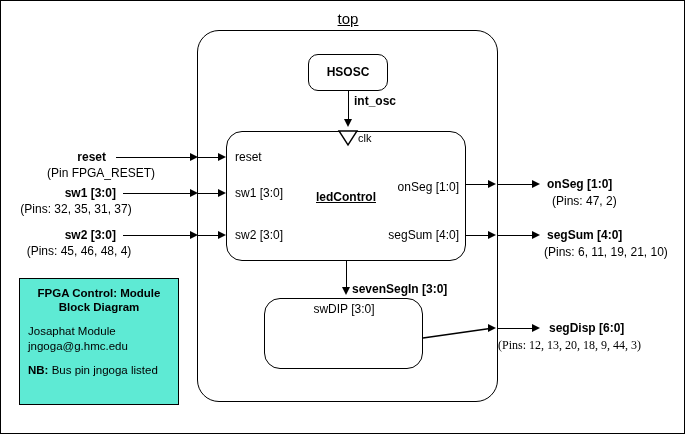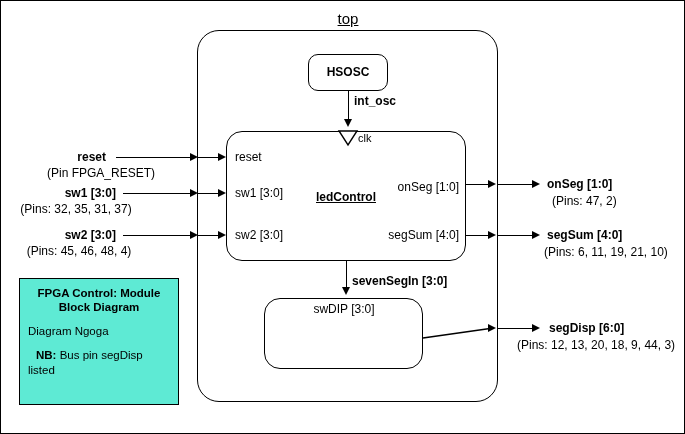--- a/index.html
+++ b/index.html
@@ -94,21 +94,21 @@
     font-size: 11.5px;
     font-weight: bold;
     text-align: center;
     line-height: 1.25;
   }
   #legend-box .lg-line {
     font-size: 11.5px;
     line-height: 1.3;
   }
   #legend-box .lg-gap { height: 9px; }
-  #legend-box .nb { font-weight: bold; margin-left: 8px; }
+  #legend-box .nb { font-weight: bold; }
 </style>
 </head>
 <body>
 
 <div id="canvas">
 
   <div class="lbl title-top c" style="left:347px; top:9px;">top</div>
 
   <div class="box round-lg" style="left:196px; top:29px; width:301px; height:372px;"></div>
 
@@ -130,21 +130,21 @@
 
   <div class="lbl" style="left:234px; top:150px;">reset</div>
   <div class="lbl" style="left:234px; top:186px;">sw1 [3:0]</div>
   <div class="lbl" style="left:234px; top:228px;">sw2 [3:0]</div>
 
   <div class="lbl r" style="left:458px; top:180px;">onSeg [1:0]</div>
   <div class="lbl r" style="left:458px; top:228px;">segSum [4:0]</div>
 
   <div class="line-v" style="left:345px; top:260px; height:28px;"></div>
   <div class="arrow-d" style="left:340.5px; top:286px;"></div>
-  <div class="lbl bold" style="left:351px; top:274px;">sevenSegIn [3:0]</div>
+  <div class="lbl bold" style="left:351px; top:282px;">sevenSegIn [3:0]</div>
 
   <div class="box round-md" style="left:263px; top:297px; width:159px; height:71px;"></div>
   <div class="lbl c" style="left:343px; top:302px;">swDIP [3:0]</div>
 
   <div class="lbl bold r" style="left:105px; top:150px;">reset</div>
   <div class="lbl c" style="left:72px; top:166px;margin-left:28px;">(Pin FPGA_RESET)</div>
   <div class="line-h" style="left:115px; top:156px; width:76px;"></div>
   <div class="arrow-r" style="left:189px; top:151.5px;"></div>
   <div class="line-h" style="left:197px; top:156px; width:22px;"></div>
   <div class="arrow-r" style="left:217px; top:151.5px;"></div>
@@ -177,26 +177,27 @@
   <div class="lbl bold" style="left:546px; top:228px;">segSum [4:0]</div>
   <div class="lbl" style="left:531px; top:245px;margin-left:12px;">(Pins: 6, 11, 19, 21, 10)</div>
 
   <svg class="overlay">
     <line x1="422" y1="337" x2="489" y2="327.5" stroke="#000000" stroke-width="1.6"></line>
   </svg>
   <div class="arrow-r" style="left:487px; top:322.5px;"></div>
   <div class="line-h" style="left:497px; top:327px; width:36px;"></div>
   <div class="arrow-r" style="left:531px; top:322.5px;"></div>
   <div class="lbl bold" style="left:548px; top:321px;">segDisp [6:0]</div>
-  <div class="lbl" style="left:516px; top:338px;">(Pins: 12, 13, 20, 18, 9, 44, 3)</div>
+  <div class="lbl" style="left:497px; top:338px;font-family:Liberation Serif, serif;">(Pins: 12, 13, 20, 18, 9, 44, 3)</div>
 
   <div id="legend-box">
     <div class="lg-title">FPGA Control: Module</div>
     <div class="lg-title">Block Diagram</div>
     <div class="lg-gap"></div>
-    <div class="lg-line">Diagram Ngoga</div>
+    <div class="lg-line">Josaphat Module</div>
+    <div class="lg-line">jngoga@g.hmc.edu</div>
     <div class="lg-gap"></div>
     <div class="lg-line">
-      <span class="nb">NB:</span><span> Bus pin segDisp listed</span>
+      <span class="nb">NB:</span><span> Bus pin jngoga listed</span>
     </div>
   </div>
 
 </div>
 
 </body></html>

